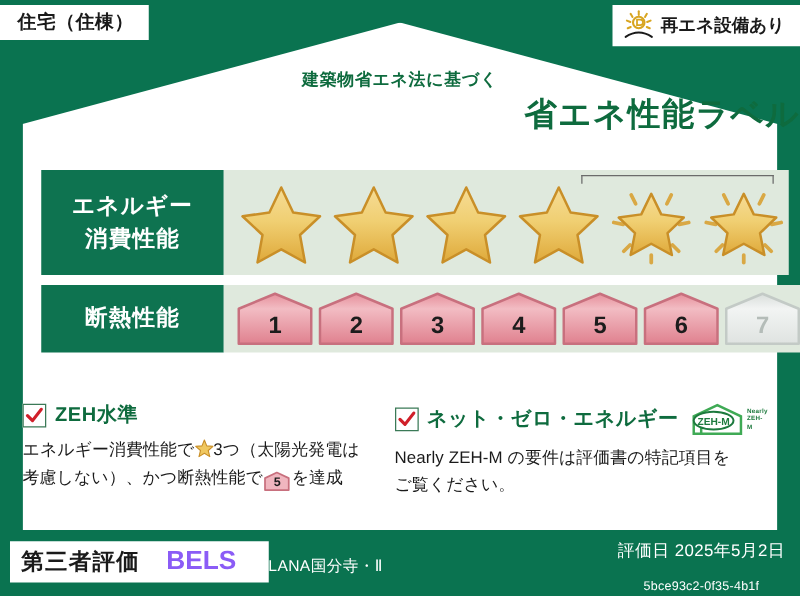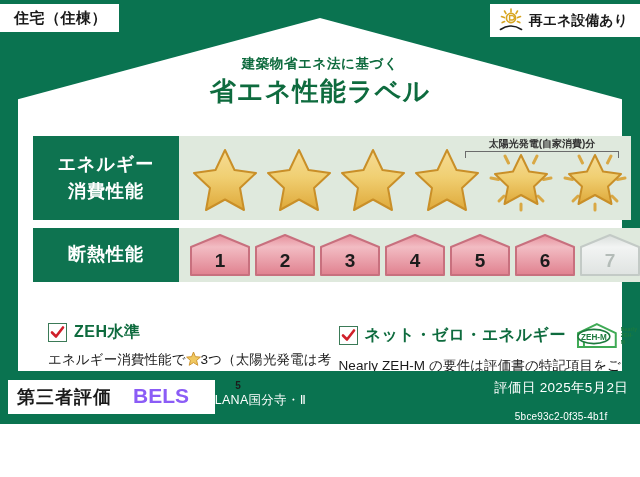--- a/index.html
+++ b/index.html
@@ -3,21 +3,21 @@
 <meta charset="utf-8">
 <style>
   * { box-sizing: border-box; margin: 0; padding: 0; }
   html, body {
     width: 640px; height: 477px;
     font-family: "Liberation Sans", "DejaVu Sans", sans-serif;
     overflow: hidden;
   }
   #label-root {
     position: relative;
-    width: 640px; height: 424px;
+    width: 640px; height: 477px;
     background: #0a7350;
   }
 
   
   .house-white {
     position: absolute;
     left: 18px; top: 18px;
     width: 604px; height: 406px;
     background: #ffffff;
     -webkit-clip-path: polygon(0% 20%, 50% 0%, 100% 20%, 100% 100%, 0% 100%);
@@ -48,20 +48,21 @@
     position: absolute; left: 0; right: 0; top: 56px;
     text-align: center; color: #0e6b3e;
   }
   .title-sub {
     font-size: 13.5px; font-weight: bold; letter-spacing: 0.6px;
     line-height: 1.2; margin-bottom: 4px;
   }
   .title-main {
     font-size: 26px; font-weight: bold; letter-spacing: 1.2px;
     line-height: 1.2;
+    text-align: right;
   }
 
   
   .rows { position: absolute; left: 33px; top: 136px; width: 574px; }
   .rate-row { display: flex; align-items: stretch; margin-bottom: 8px; }
   .rate-label {
     background: #0e7350; color: #ffffff;
     font-weight: bold; text-align: center;
     display: flex; flex-direction: column; justify-content: center;
     flex: 0 0 146px;
@@ -106,22 +107,22 @@
   .grade svg { position: absolute; left: 0; top: 0; width: 62px; height: 44px; }
   .grade span {
     position: relative; z-index: 2;
     font-size: 19px; font-weight: bold; color: #1c1c1c;
     line-height: 1; padding-bottom: 7px;
   }
   .grade.off span { color: #b4bcb8; }
 
   
   .panels {
-    position: absolute; left: 48px; top: 322px; width: 574px;
-    display: flex; gap: 7px;
+    position: absolute; left: 18px; top: 322px; width: 574px;
+    display: flex; gap: 21px;
   }
   .panel { flex: 1 1 0; min-width: 0; }
   .panel-head { display: flex; align-items: center; gap: 7px; margin-bottom: 6px; }
   .chk {
     width: 19px; height: 19px; flex: 0 0 auto;
     border: 1.3px solid #3b7a57; background: #fff;
     position: relative;
   }
   .chk svg { position: absolute; left: 1px; top: 1px; width: 15px; height: 15px; }
   .panel-title {
@@ -272,21 +273,20 @@
                   <path d="M58,57 l-5,-5"></path>
                 <path d="M36,66 l0,-6"></path>
               </g>
               <polygon points="36,11 44,27.5 62,30 49,42.5 52.5,60 36,51 19.5,60 23,42.5 10,30 28,27.5" fill="url(#gSolid)" stroke="#c98f28" stroke-width="2" stroke-linejoin="round"></polygon>
             </svg>
           </span>
 
         </div>
 
         <div class="solar-bracket">
-          <div class="cap">太陽光発電(自家消費)分</div>
           <div class="brk"></div>
         </div>
       </div>
     </div>
 
     <div class="rate-row">
       <div class="rate-label insul">
         <span>断熱性能</span>
       </div>
       <div class="rate-value">

